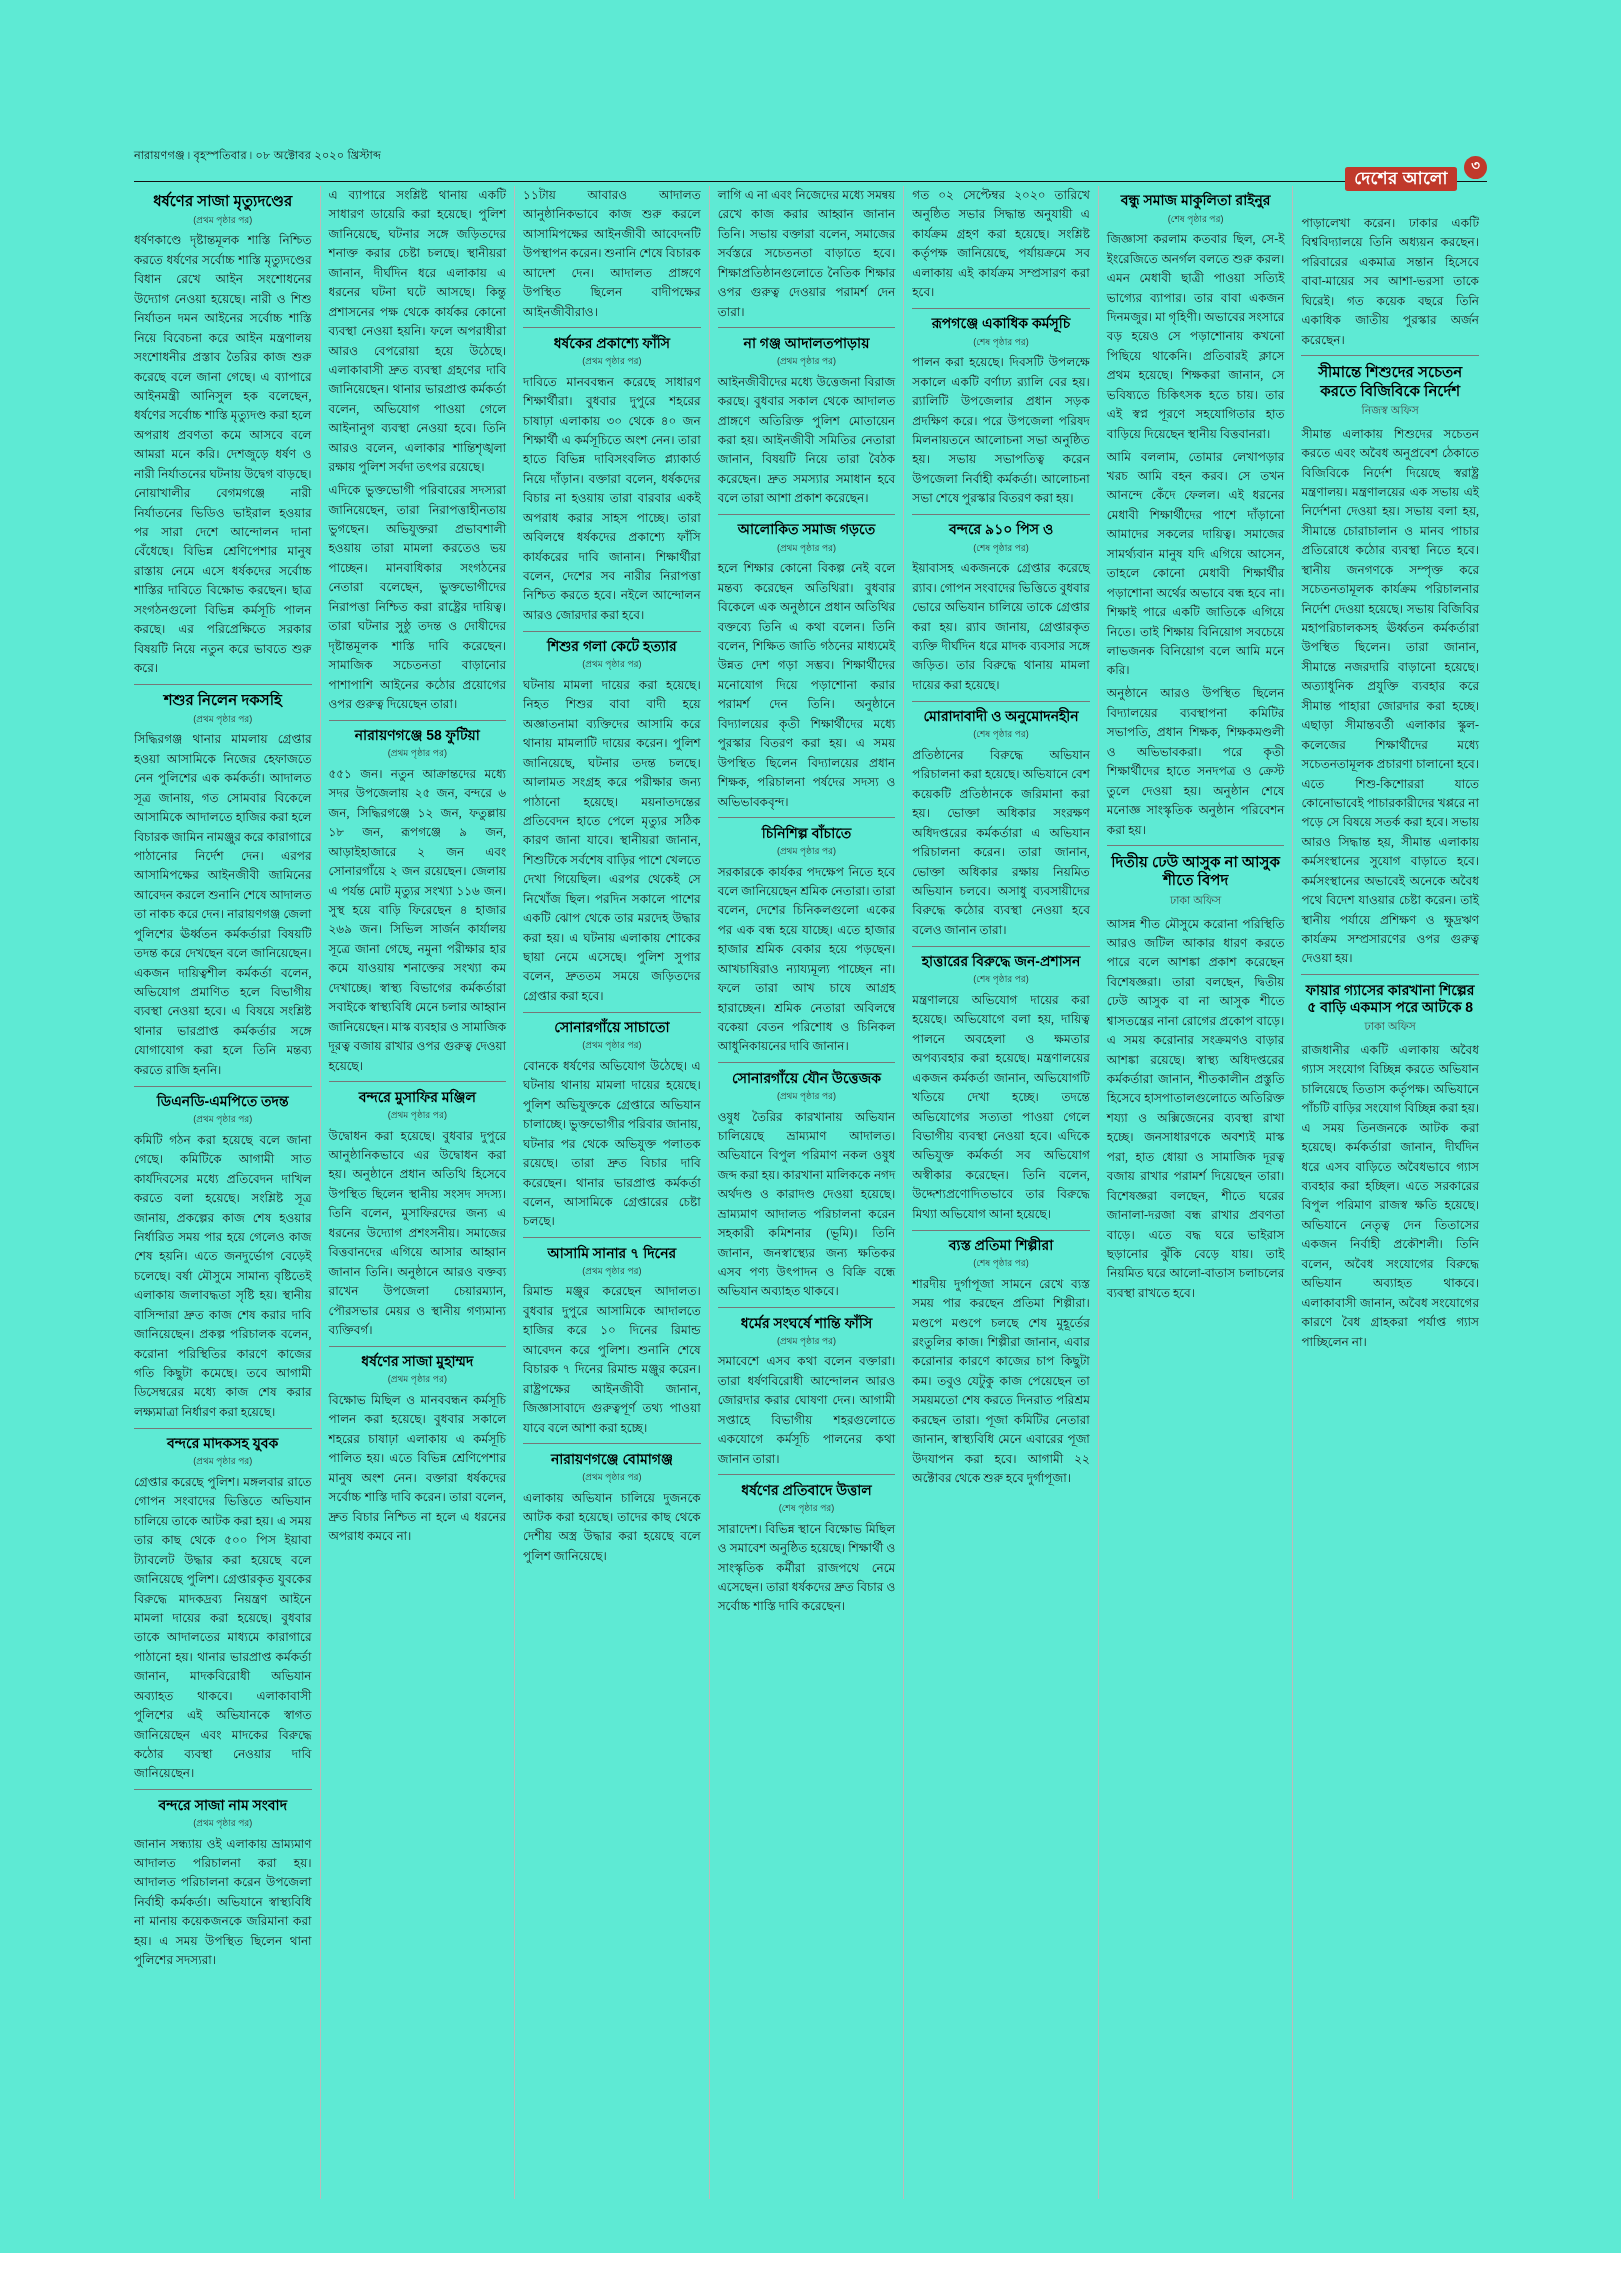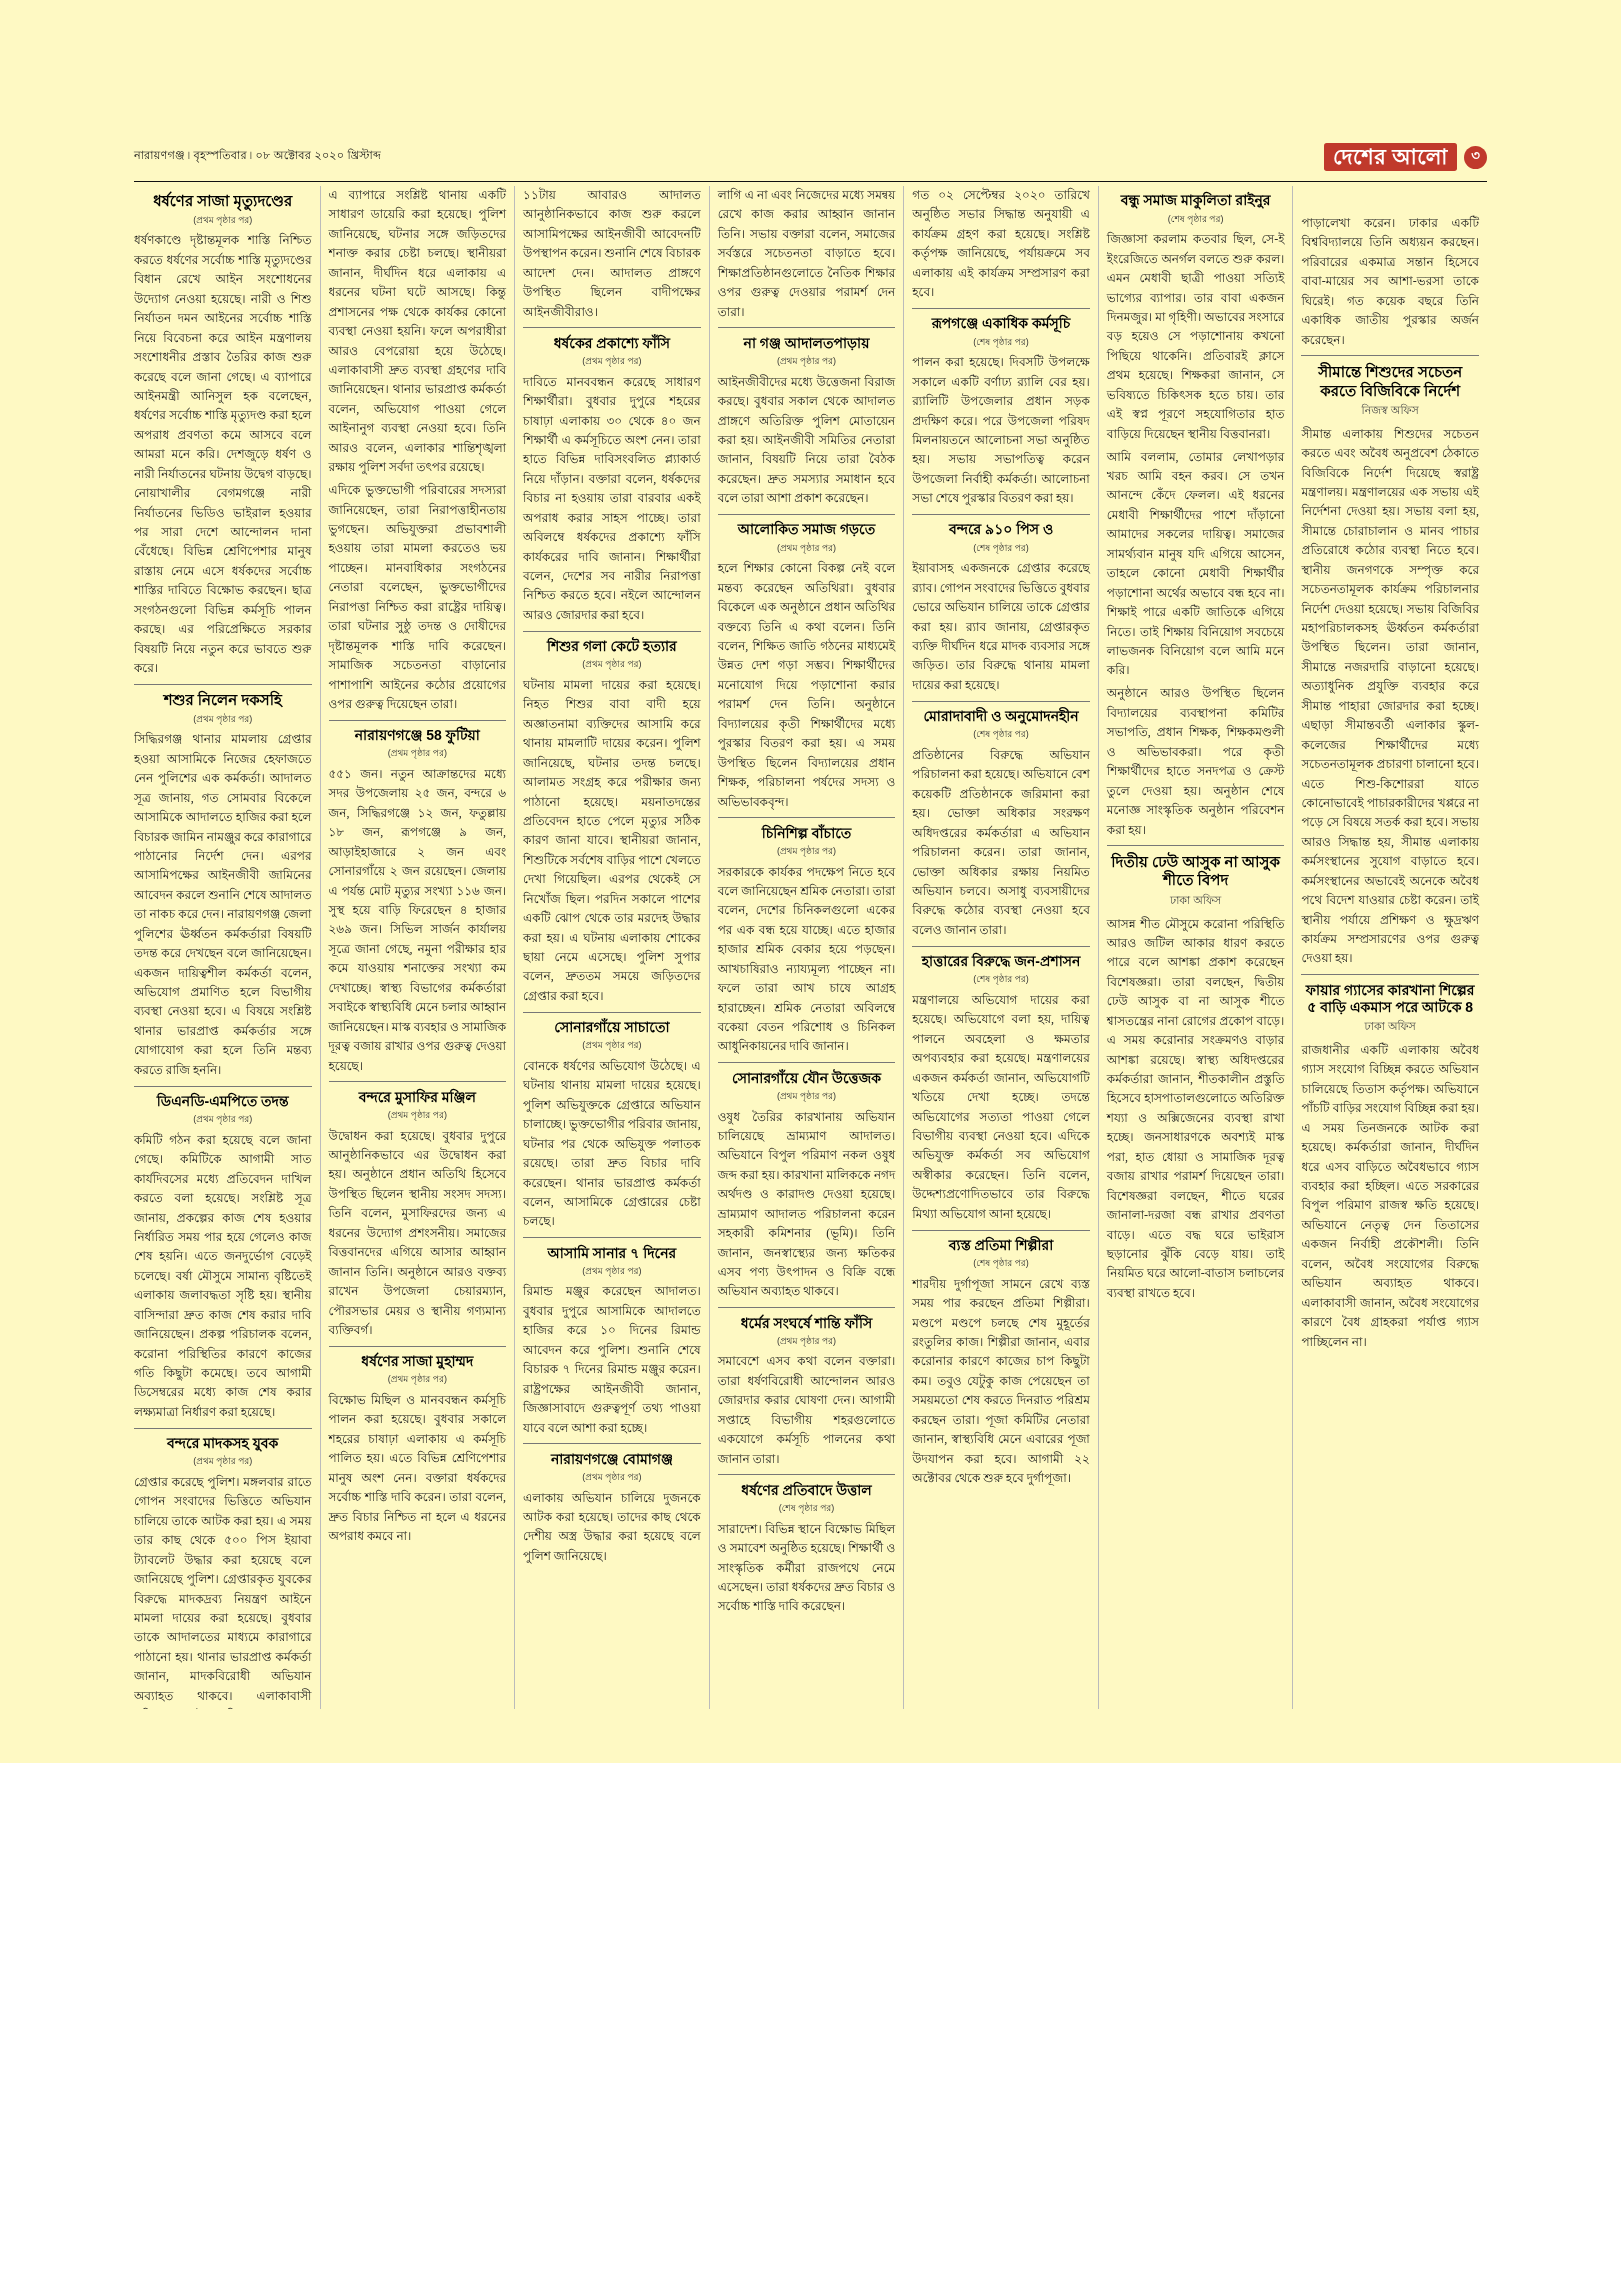--- a/index.html
+++ b/index.html
@@ -9,22 +9,22 @@
   }
   body {
     width: 1621px;
     height: 2293px;
     font-family: "Liberation Serif", serif;
     color: #111;
   }
   .page {
     position: relative;
     width: 1621px;
-    height: 1763px;
-    background: #fef9c3;
+    height: 2253px;
+    background: #5eead4;
     box-sizing: border-box;
     padding: 134px 134px 54px 72px;
   }
   
   .masthead {
     position: absolute;
     top: 143px;
     left: 134px;
     right: 134px;
     height: 38px;
@@ -44,25 +44,26 @@
     display: flex;
     align-items: center;
     gap: 7.2px;
     padding-top: 0px;
   }
   .logo-box {
     background: #c0392b;
     color: #fff;
     font-family: "Liberation Sans", sans-serif;
     font-weight: bold;
-    font-size: 21px;
+    font-size: 17px;
     padding: 2.7px 9px 4.5px 9px;
     border-radius: 2.7px;
     letter-spacing: 0.4px;
     line-height: 1;
+    margin-top: 24px;
   }
   .page-num {
     width: 23px;
     height: 23px;
     border-radius: 50%;
     background: #c0392b;
     color: #fff;
     font-family: "Liberation Sans", sans-serif;
     font-size: 13.4px;
     display: flex;

